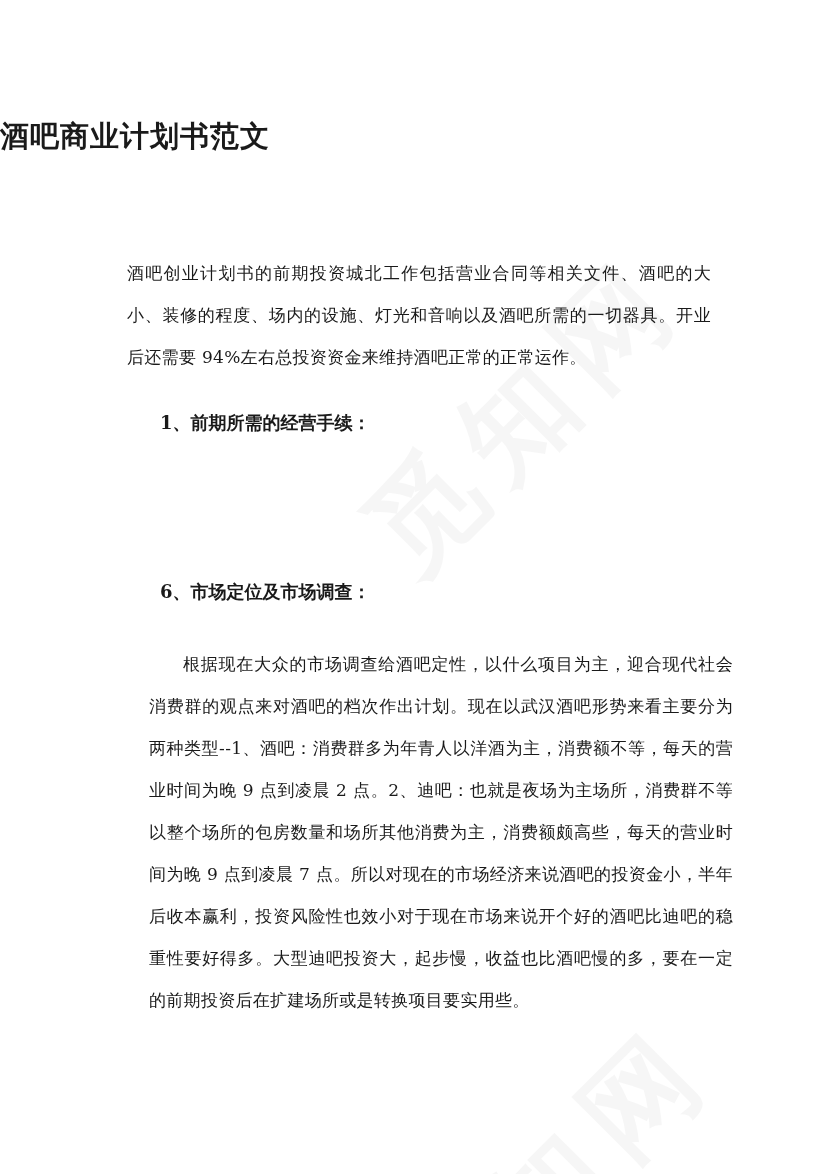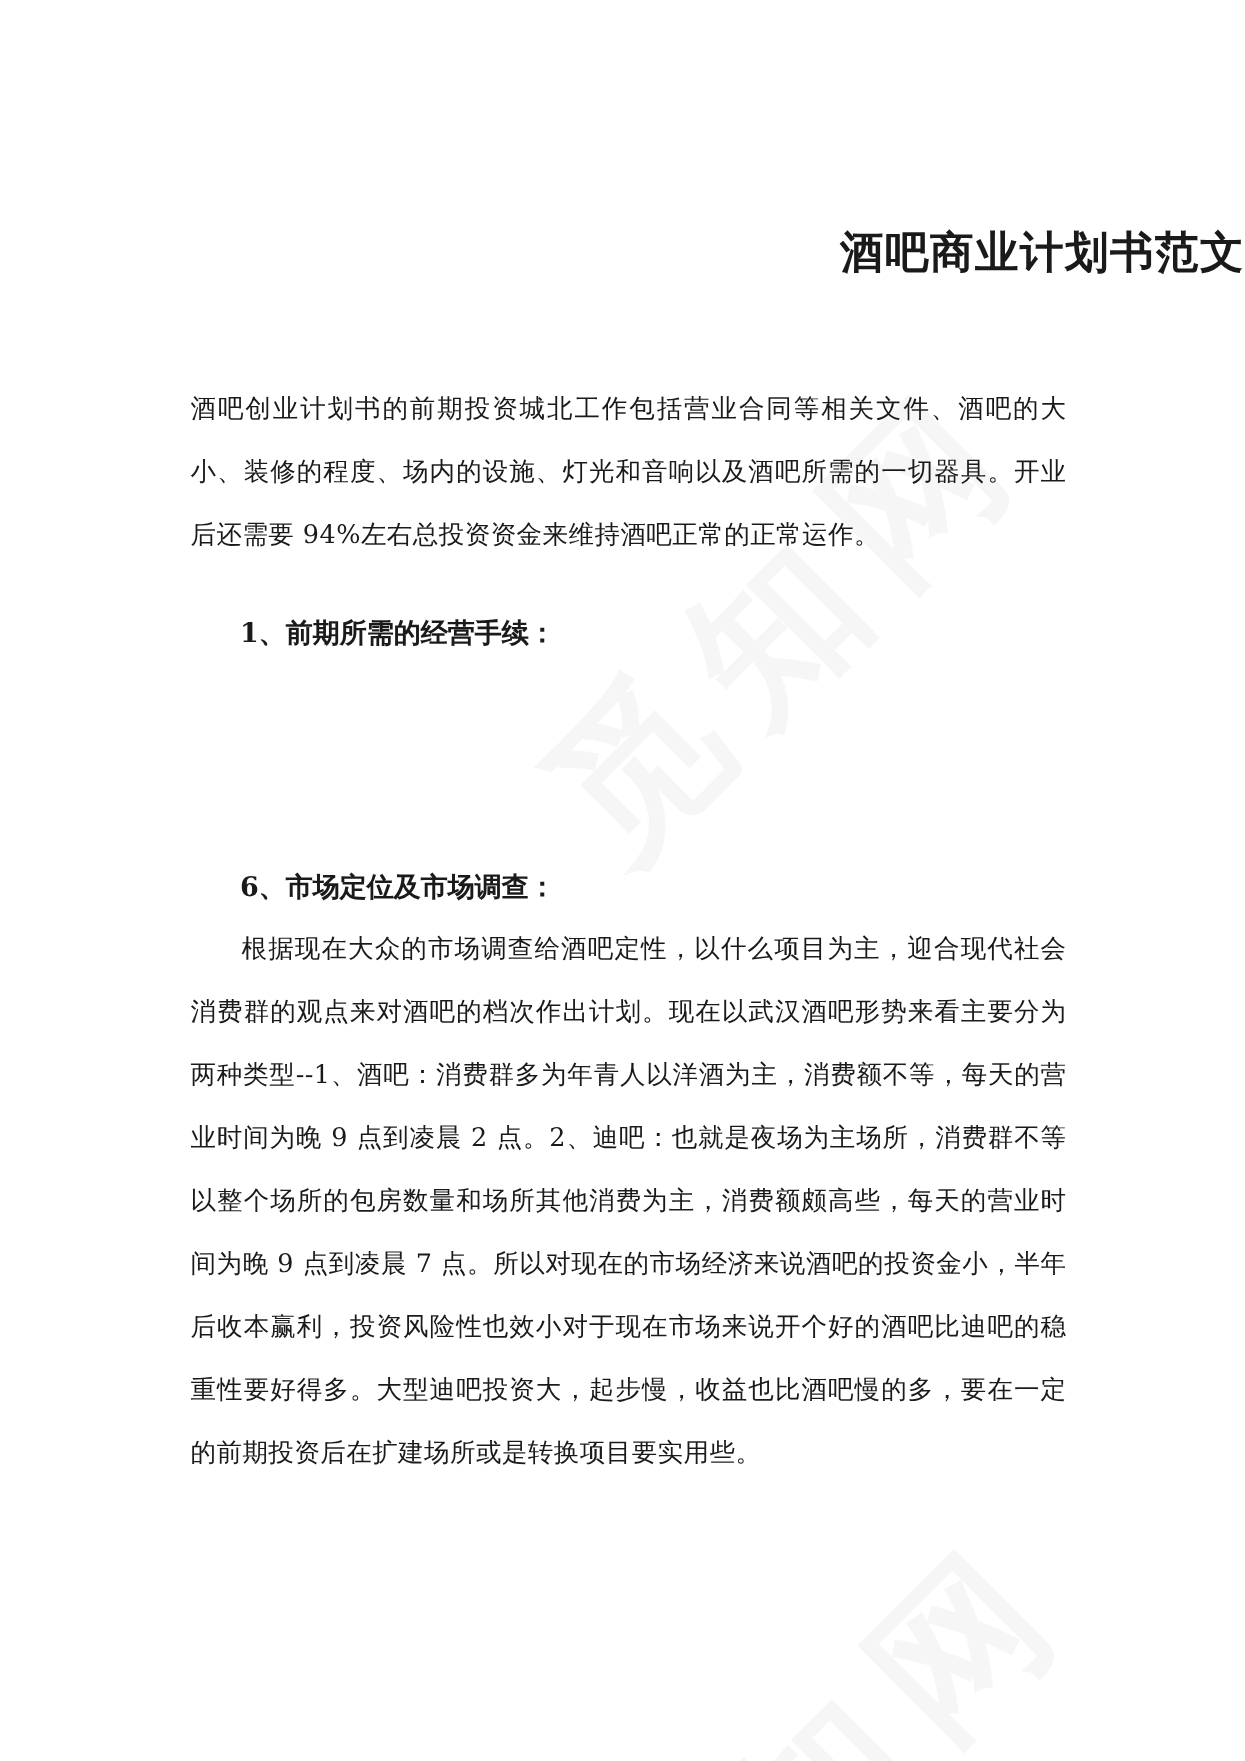--- a/index.html
+++ b/index.html
@@ -33,26 +33,25 @@
       position: absolute;
       left: 0; top: 0;
       width: 830px;
       height: 1174px;
     }
     .title {
       position: absolute;
       left: 0;
       width: 830px;
       top: 116px;
-      text-align: right;
+      text-align: left;
       font-size: 29px;
       font-weight: bold;
       letter-spacing: 1px;
       line-height: 40px;
-      margin-top: 32px;
     }
     .para {
       position: absolute;
       left: 127px;
       width: 584px;
       font-size: 17px;
       line-height: 42px;
       letter-spacing: 0.3px;
       text-align: justify;
     }
@@ -61,21 +60,21 @@
       position: absolute;
       left: 160px;
       font-size: 18px;
       font-weight: bold;
       line-height: 42px;
     }
     .p1 { top: 252px; }
     .h1 { top: 402px; }
     .p2 { top: 444px; }
     .h2 { top: 571px; }
-    .p3 { top: 612px; }
+    .p3 { top: 643px; margin-left: 22px; }
   </style>
 </head>
 <body>
 
 <div class="watermark wm1">觅知网</div>
 <div class="watermark wm2">觅知网</div>
 
 <div class="page">
   <div class="title">酒吧商业计划书范文</div>
 

